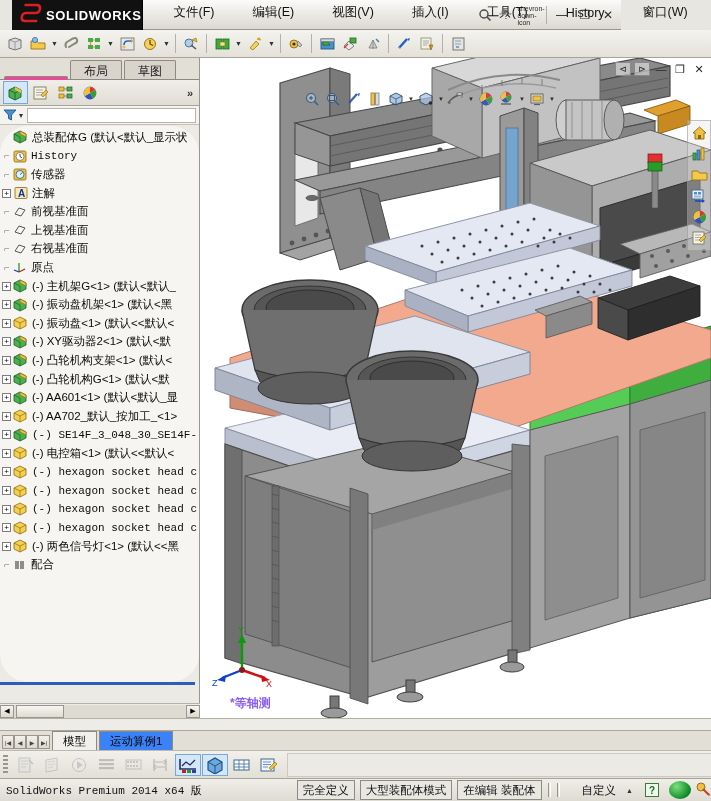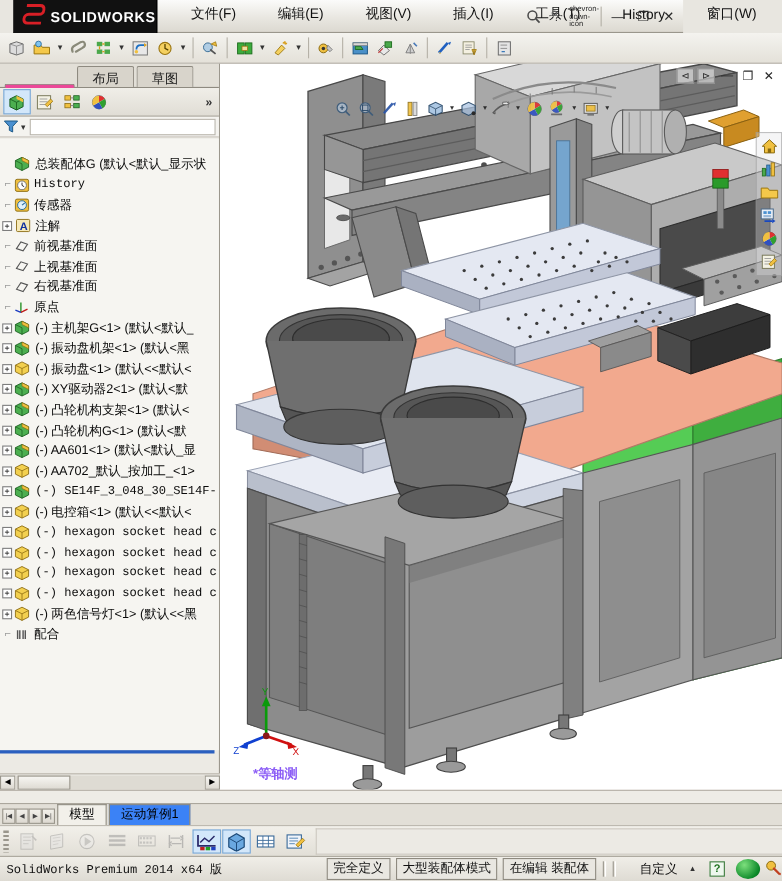--- a/index.html
+++ b/index.html
@@ -73,21 +73,21 @@
         border:1px solid transparent;}
   .fmi.sel{ background:#d3e7fa; border:1px solid #7ba7d2; }
   .chev{ position:absolute; right:6px; font-size:11px; font-weight:bold; color:#333; }
   .filterbar{
     height:19px; display:flex; align-items:center; gap:2px; padding-left:3px;
     background:#f4f3ef; border-bottom:1px solid #c5c1b8;
   }
   .filterbox{ flex:1; height:15px; background:#fff; border:1px solid #b8b4ab; margin-right:3px;}
   .tree{
     position:absolute; top:68px; left:0; right:0; bottom:36px;
-    background:#f6f5f1; overflow:hidden; padding-top:14px;
+    background:#f6f5f1; overflow:hidden; padding-top:2px;border-radius:28px;
   }
   .trow{
     display:flex; align-items:center; height:18.6px; padding-left:2px;
     white-space:nowrap; font-size:11.5px; color:#0b0b0b;
   }
   .exp{
     width:9px;height:9px; border:1px solid #7d7d7d; background:#fff;
     font-size:8px; line-height:7px; text-align:center; color:#000;
     margin-right:2px; flex:0 0 auto; font-family:"Liberation Sans",sans-serif;
   }

